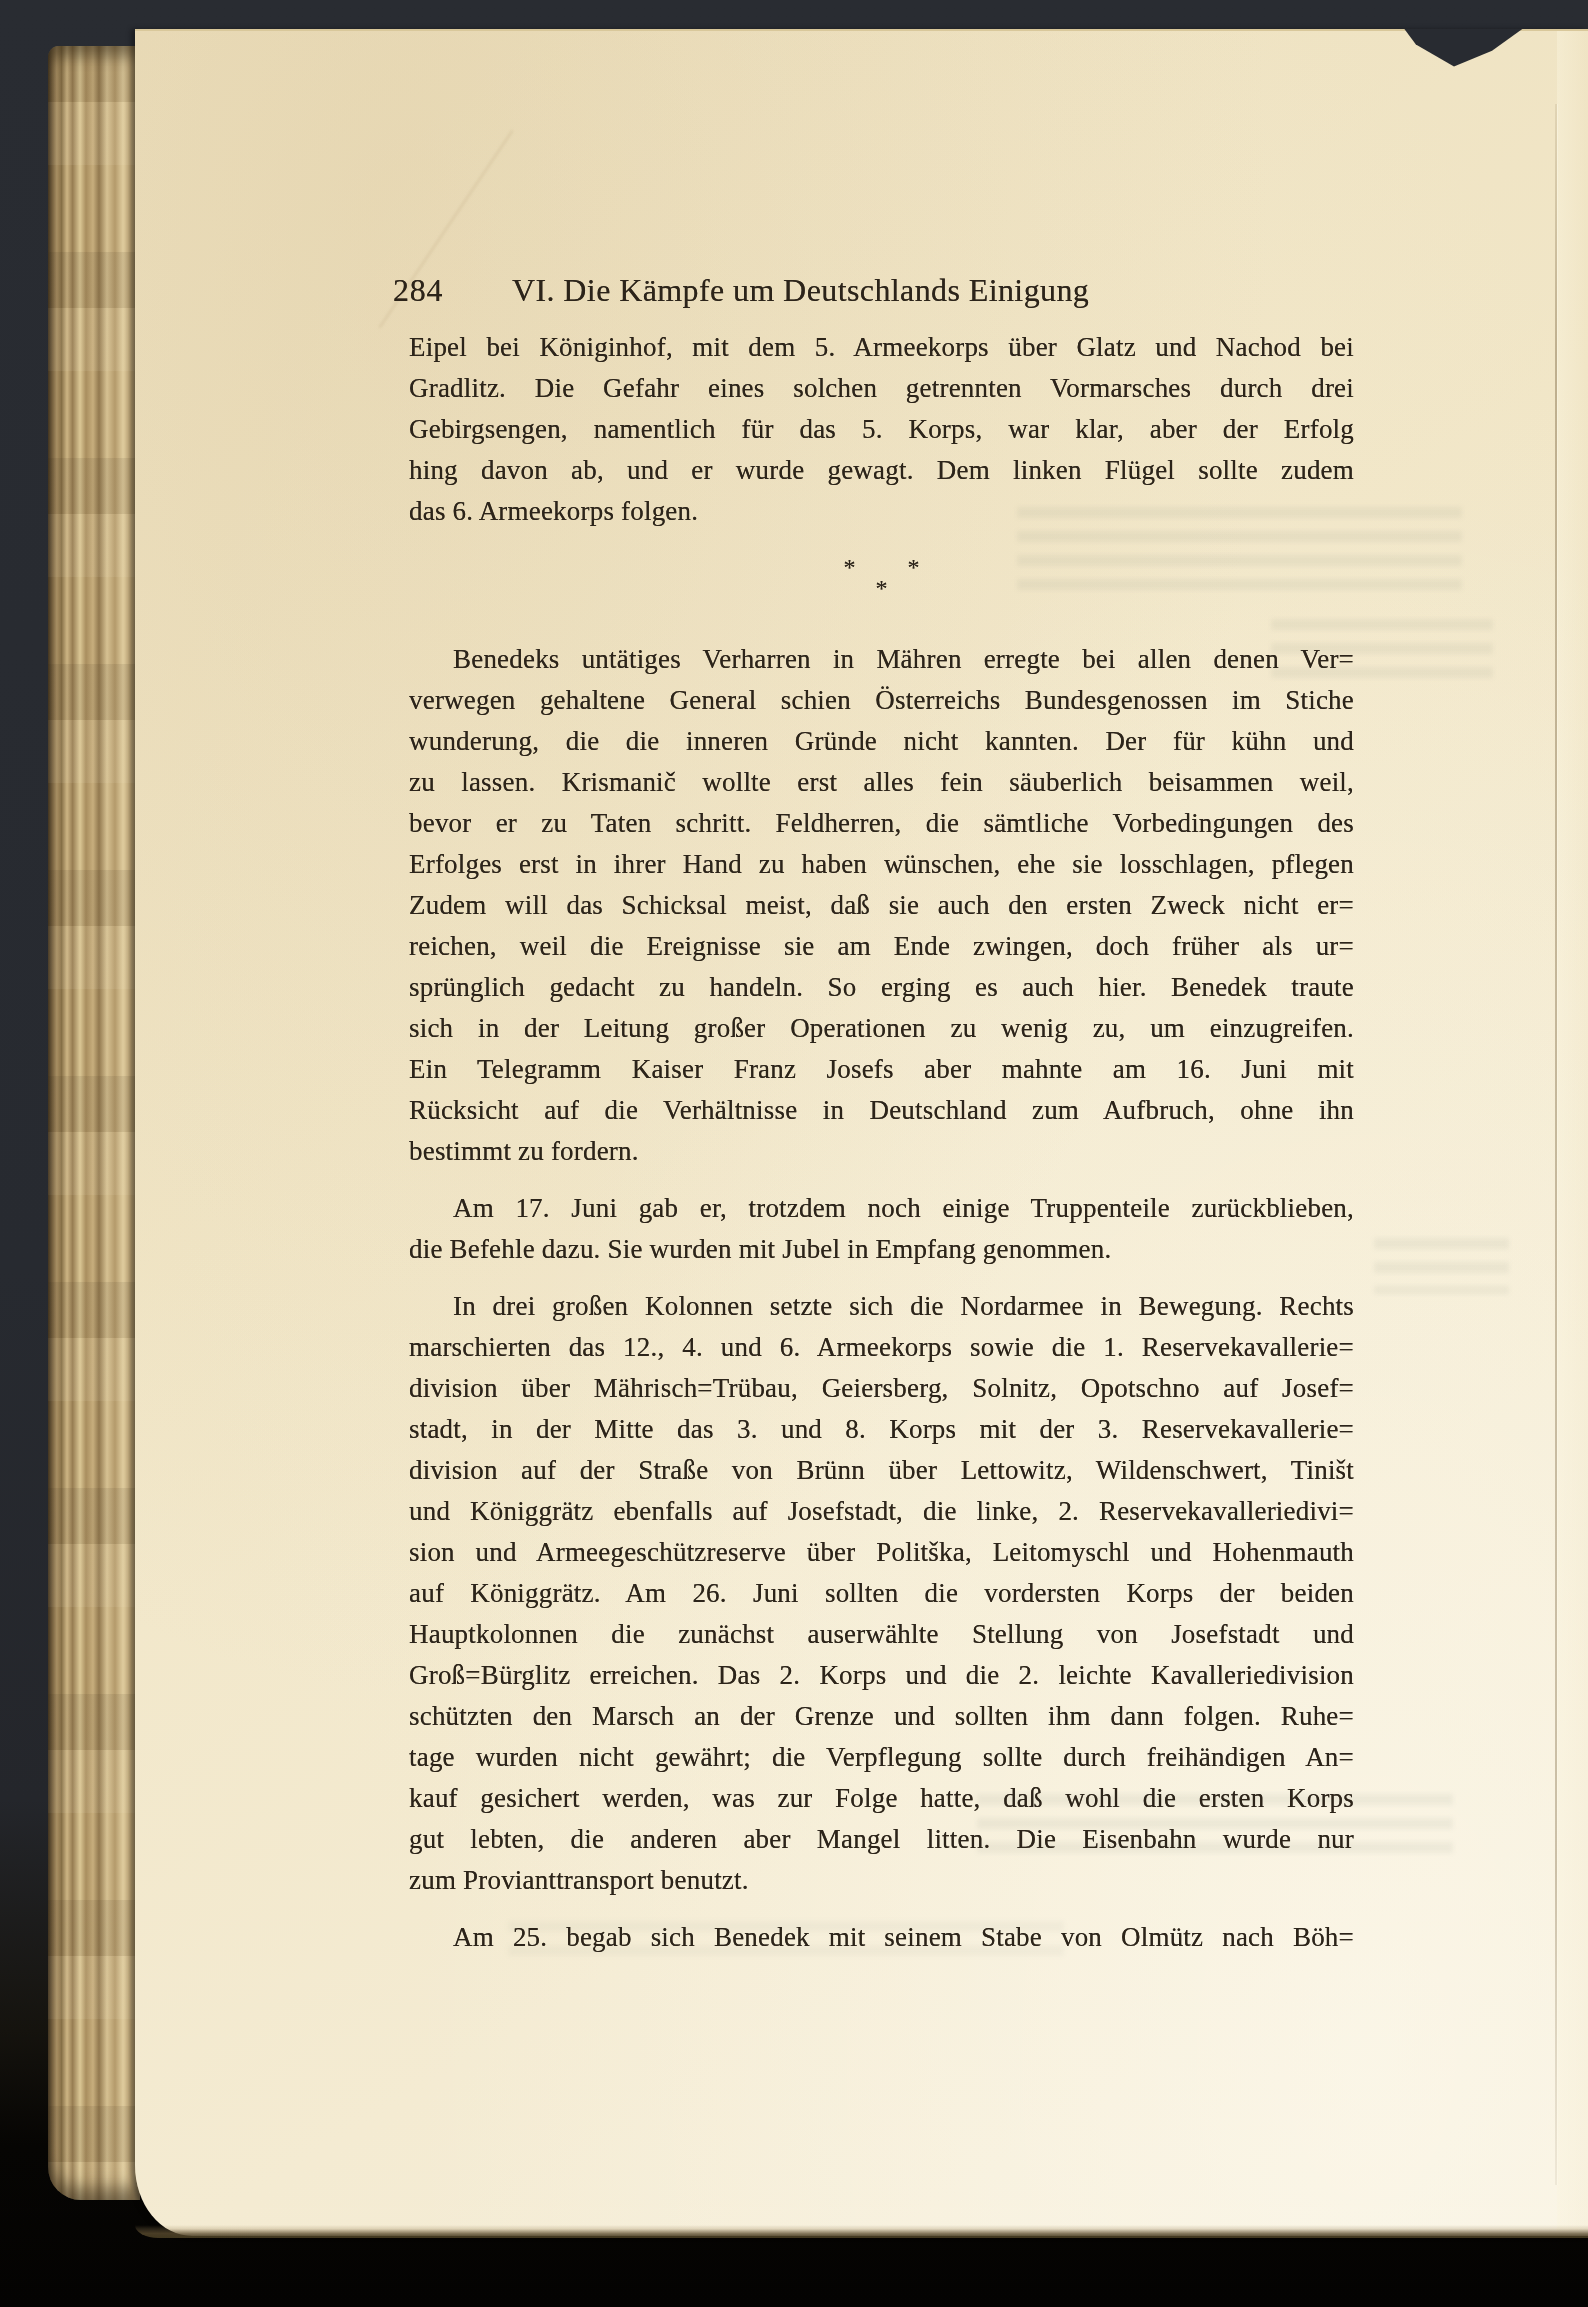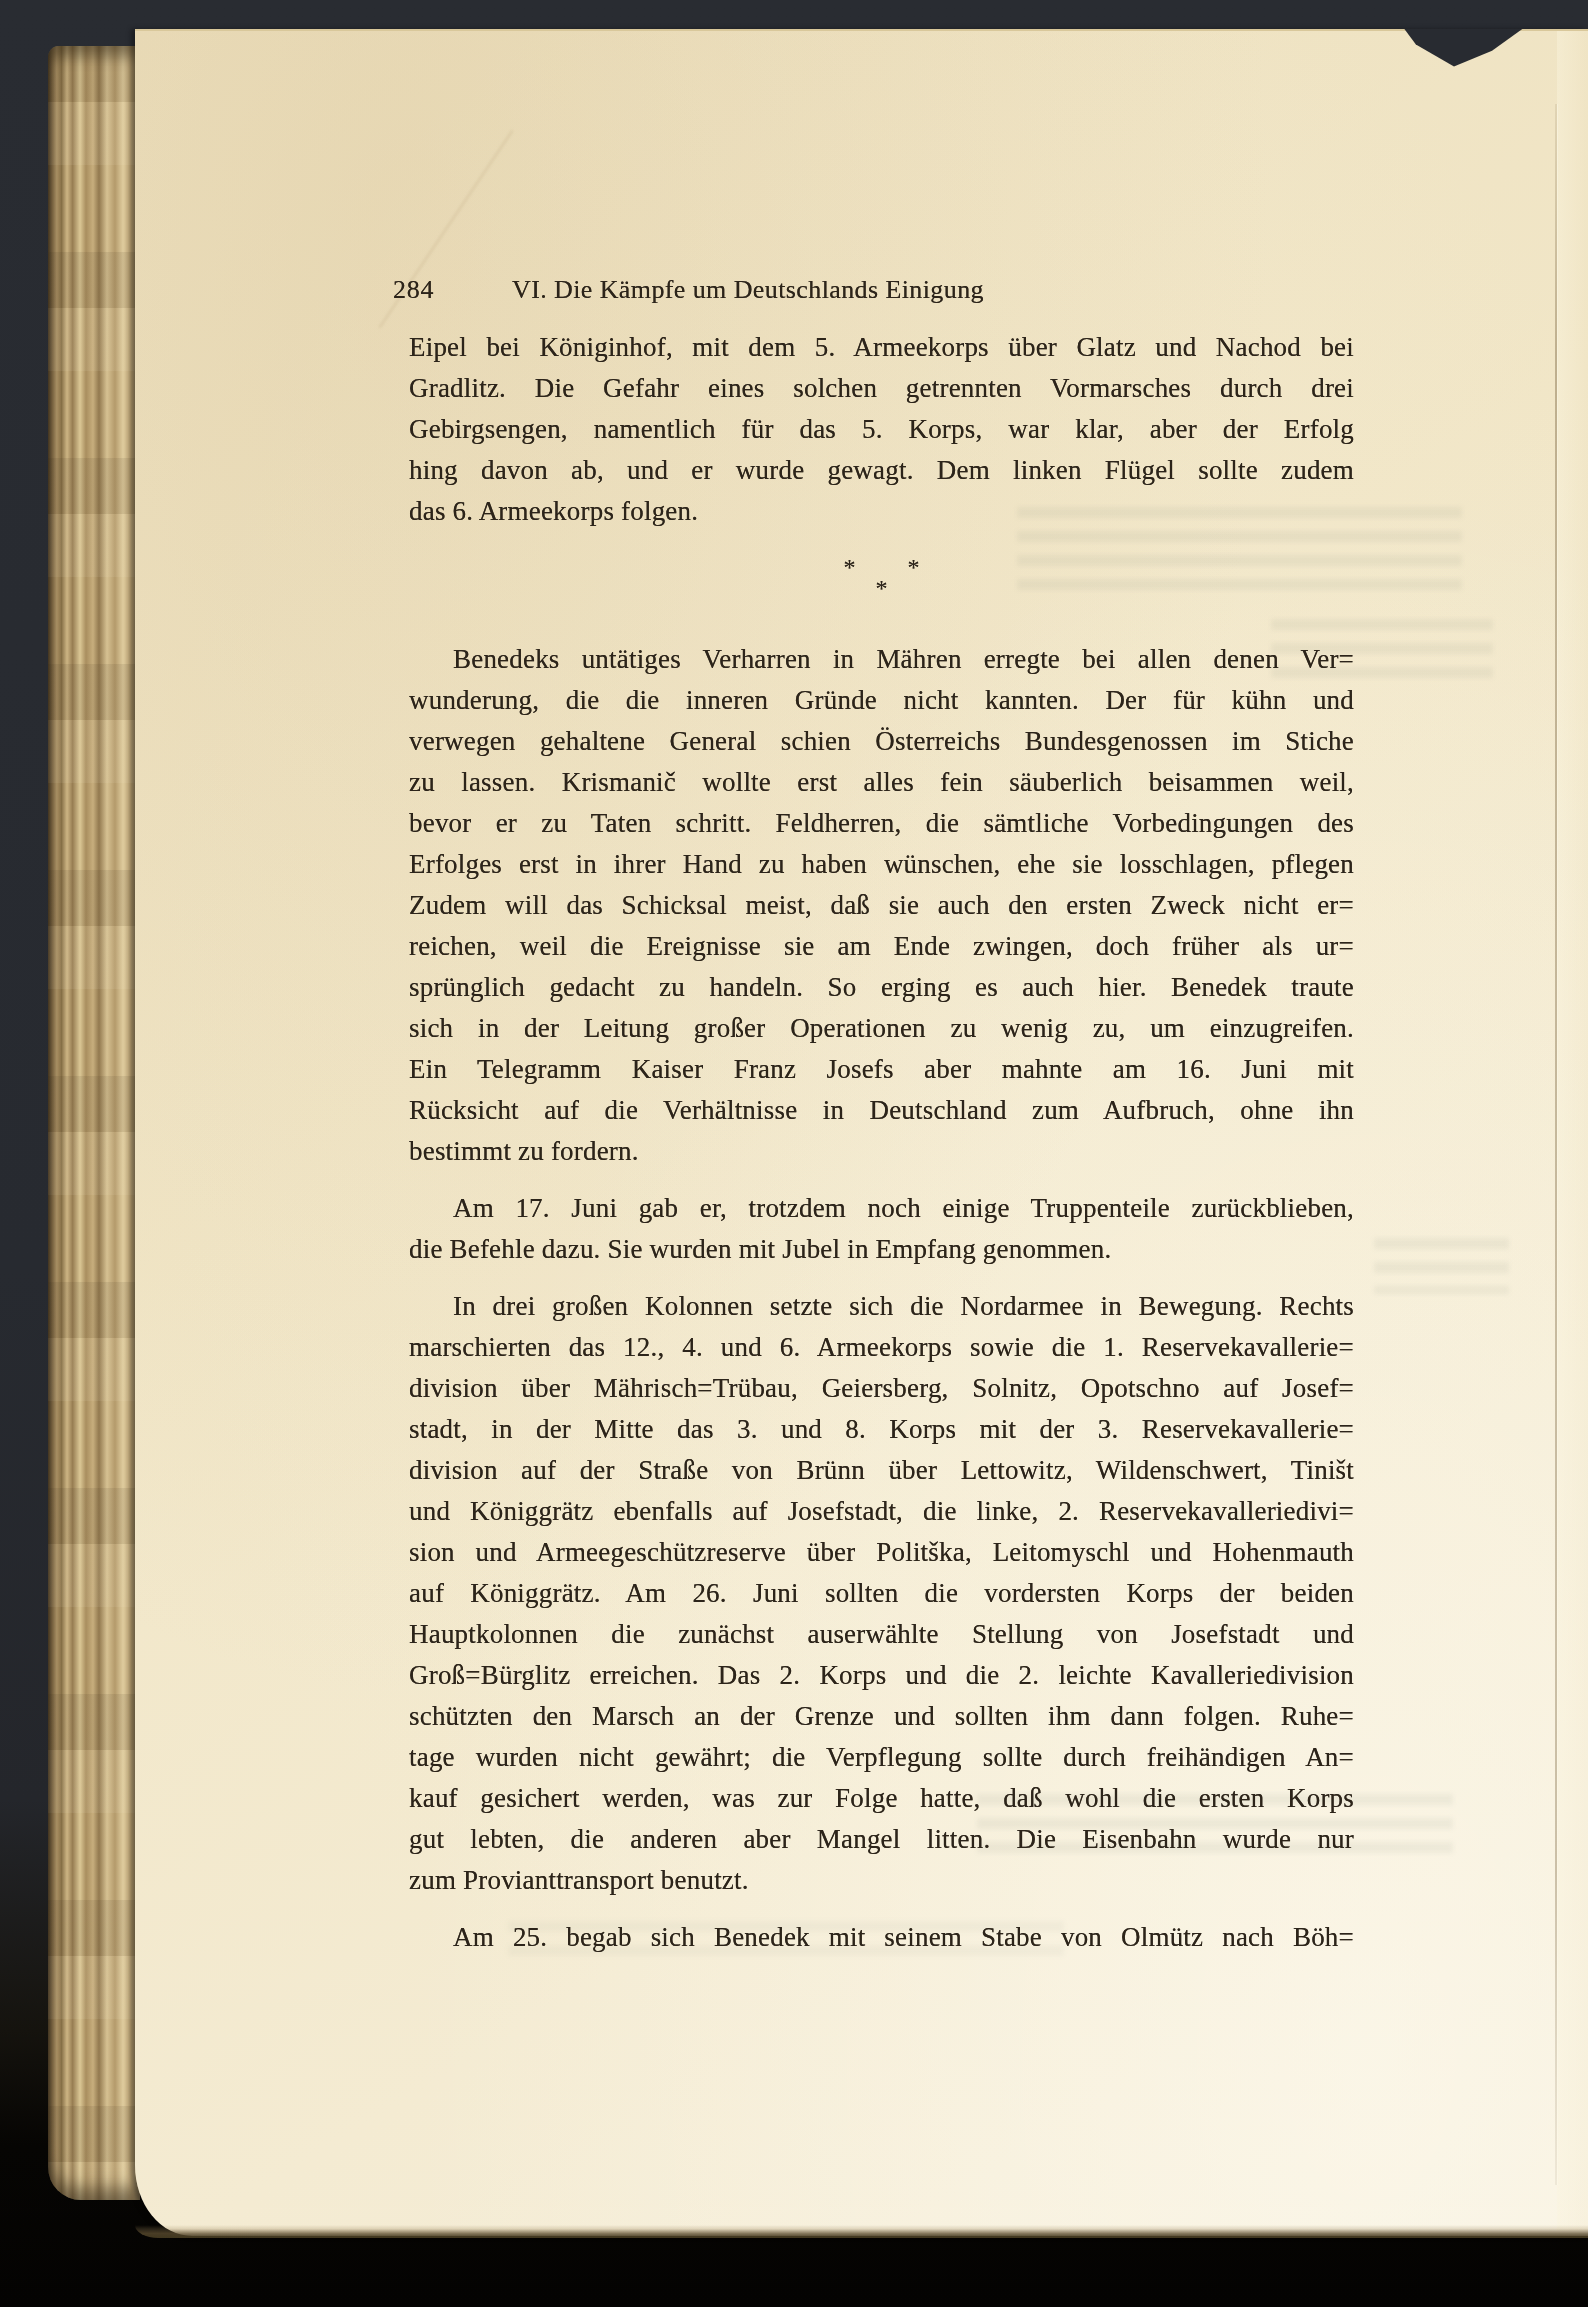--- a/index.html
+++ b/index.html
@@ -63,21 +63,21 @@
   .ghost.g3{left:1239px;top:1207px;width:135px;height:56px;}
   .ghost.g4{left:842px;top:1763px;width:476px;height:64px;}
   .ghost.g5{left:373px;top:1890px;width:556px;height:40px;opacity:.35;}
 
   
   .text-block{
     position:absolute;left:258px;top:243px;width:977px;
     color:#2c241a;
     text-shadow:0 0 0.6px rgba(44,36,26,.75);
   }
-  .running-header{display:flex;align-items:baseline;font-size:26px;line-height:32px;}
+  .running-header{display:flex;align-items:baseline;font-size:32px;line-height:32px;}
   .running-header .pgnum{width:119px;text-align:left;letter-spacing:0.8px;}
   .running-header .title{flex:1;text-align:left;letter-spacing:0.4px;}
   .running-header .spacer{width:119px;}
   .body-text{margin-top:20.6px;font-size:27px;}
   .para{margin:16px;}
   .line{
     height:41px;line-height:41px;white-space:normal;
     text-align:justify;text-align-last:justify;text-justify:inter-word;
     letter-spacing:0.2px;overflow:visible;
   }
@@ -124,22 +124,22 @@
             <div class="row1">
               <span>*</span>
               <span>*</span>
             </div>
             <div class="row2">
               <span>*</span>
             </div>
           </div>
           <div class="para">
             <div class="line indent">Benedeks untätiges Verharren in Mähren erregte bei allen denen Ver=</div>
+            <div class="line">verwegen gehaltene General schien Österreichs Bundesgenossen im Stiche</div>
             <div class="line">wunderung, die die inneren Gründe nicht kannten. Der für kühn und</div>
-            <div class="line">verwegen gehaltene General schien Österreichs Bundesgenossen im Stiche</div>
             <div class="line">zu lassen. Krismanič wollte erst alles fein säuberlich beisammen weil,</div>
             <div class="line">bevor er zu Taten schritt. Feldherren, die sämtliche Vorbedingungen des</div>
             <div class="line">Erfolges erst in ihrer Hand zu haben wünschen, ehe sie losschlagen, pflegen</div>
             <div class="line">Zudem will das Schicksal meist, daß sie auch den ersten Zweck nicht er=</div>
             <div class="line">reichen, weil die Ereignisse sie am Ende zwingen, doch früher als ur=</div>
             <div class="line">sprünglich gedacht zu handeln. So erging es auch hier. Benedek traute</div>
             <div class="line">sich in der Leitung großer Operationen zu wenig zu, um einzugreifen.</div>
             <div class="line">Ein Telegramm Kaiser Franz Josefs aber mahnte am 16. Juni mit</div>
             <div class="line">Rücksicht auf die Verhältnisse in Deutschland zum Aufbruch, ohne ihn</div>
             <div class="line flush">bestimmt zu fordern.</div>

